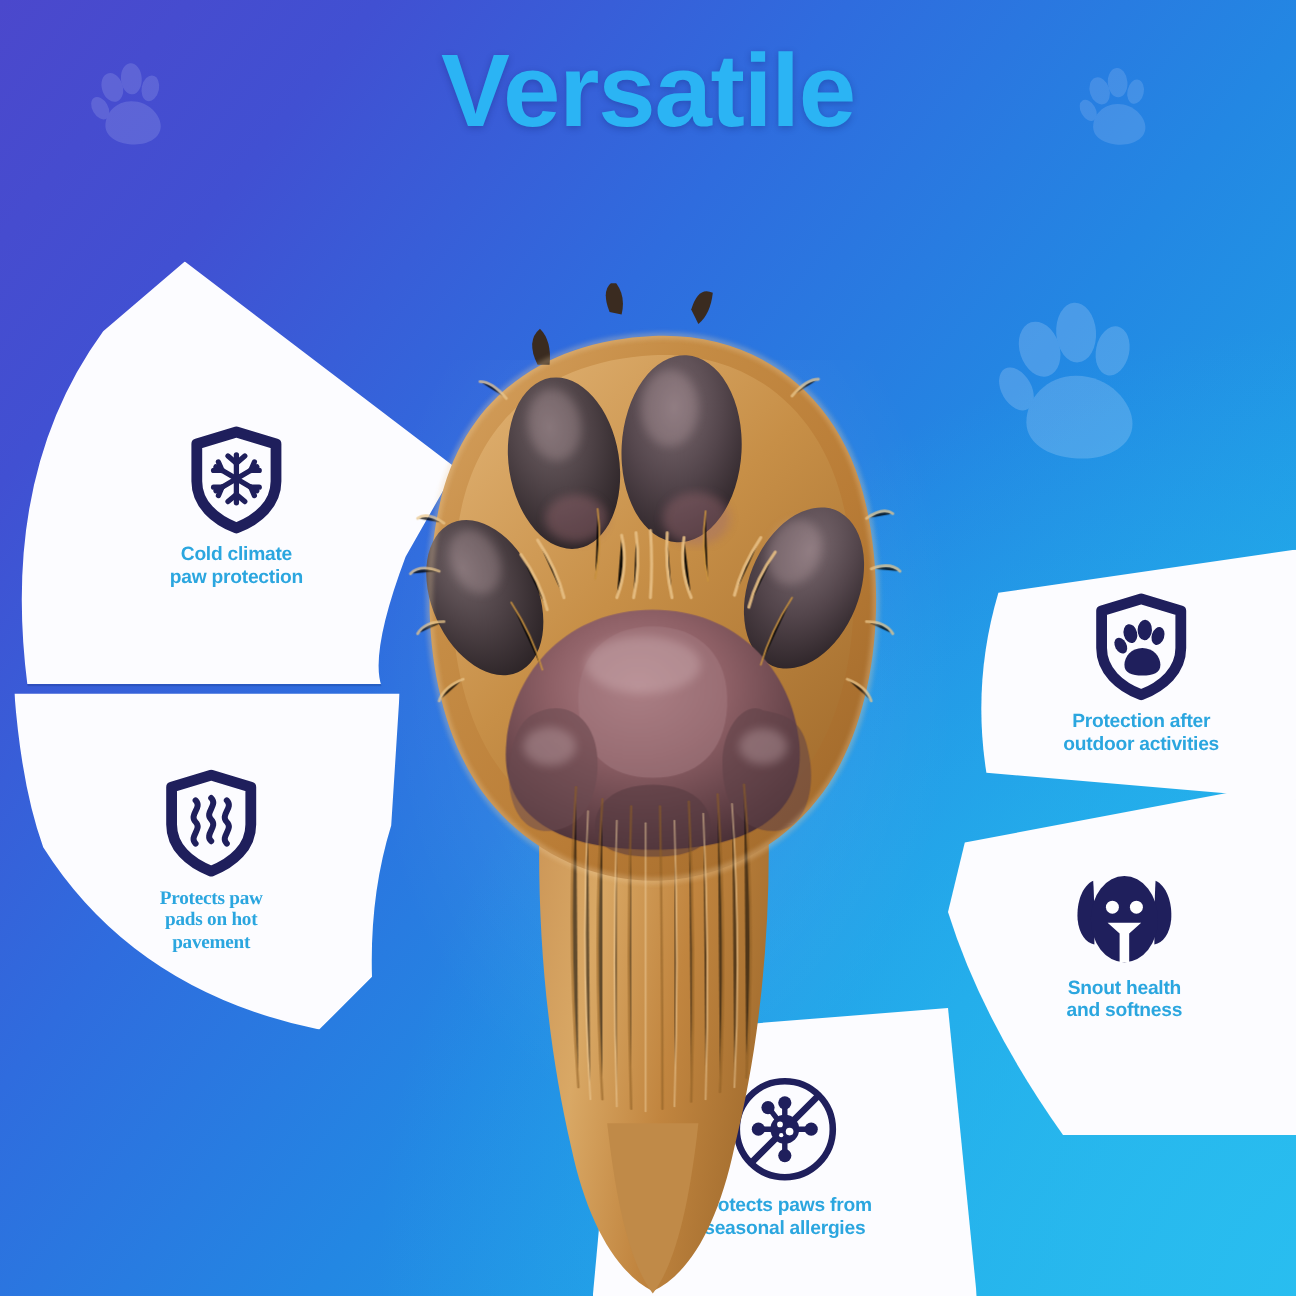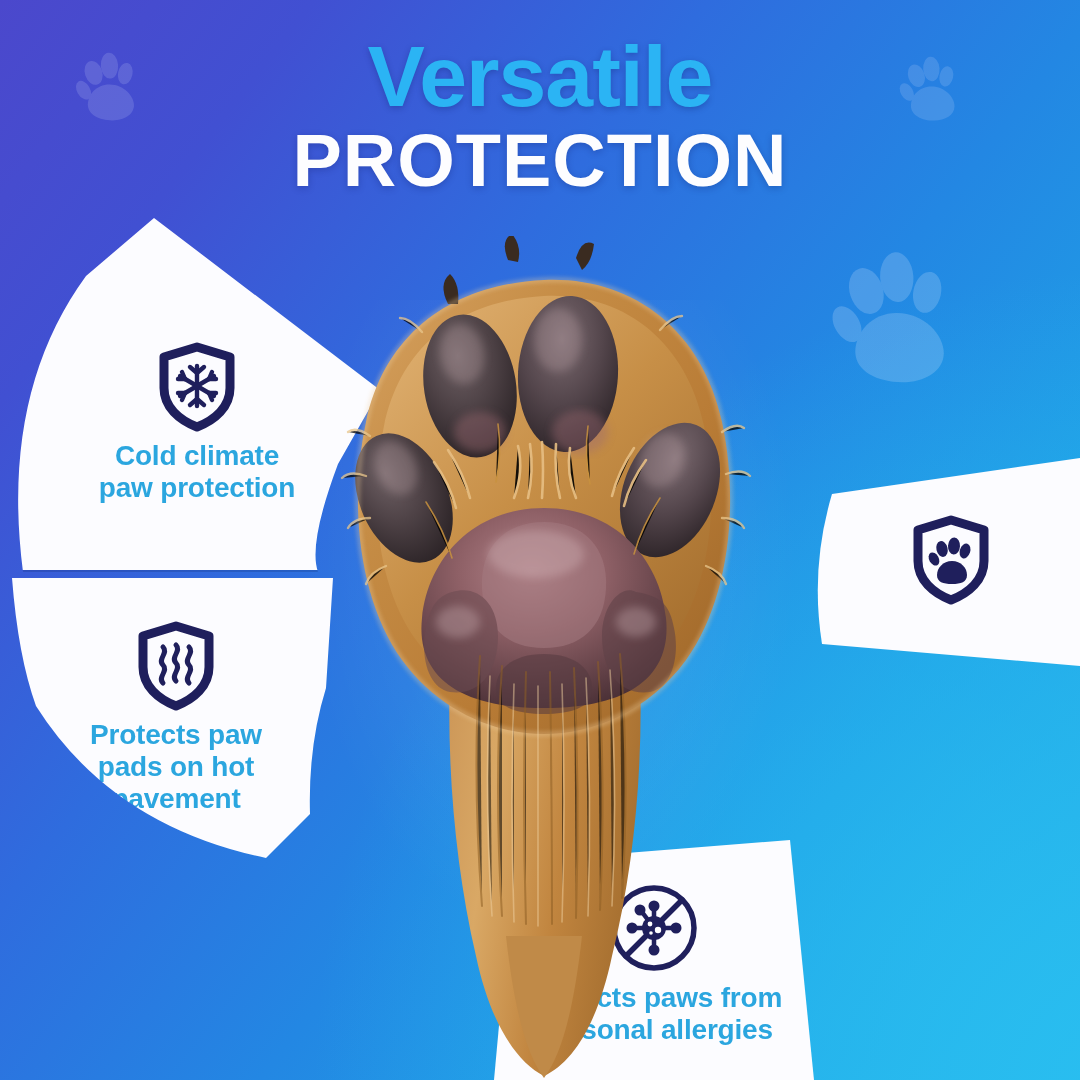--- a/index.html
+++ b/index.html
@@ -41,31 +41,31 @@
     background:#FCFCFF;
     filter:drop-shadow(3px 4px 7px rgba(8,30,90,.30));
   }
   .card-inner{
     position:absolute;inset:0;
     display:flex;flex-direction:column;align-items:center;justify-content:center;
     gap:4px;
   }
   .ico{display:block;}
   .lbl{
-    color:#2BA6DF;font-weight:700;font-size:28px;line-height:1.14;
+    color:#2BA6DF;font-weight:700;font-size:16px;line-height:1.14;
     text-align:center;letter-spacing:-.2px;white-space:pre-line;
   }
 
   
   #c1{left:8px;  top:214px; width:378px; height:356px;
       clip-path:path("M146,4 L372,176 L330,250 Q300,330 310,358 L15,358 Q-8,180 78,62 Z");}
   #c1 .card-inner{padding-top:62px;}
 
   #c2{left:8px;  top:576px; width:330px; height:284px;
-      clip-path:path("M4,2 L325,2 L318,112 Q300,170 302,238 L258,282 Q104,250 28,130 Q10,80 4,2 Z");}
+      clip-path:path("M4,2 L325,2 L318,112 Q300,170 302,238 L258,282 Q104,250 28,130 Q10,80 4,2 Z");font-family:Liberation Serif, serif;}
   #c2 .card-inner{padding-left:6px;}
 
   #c3{left:236px;top:812px; width:300px; height:268px;
       clip-path:path("M72,20 L300,0 L300,268 L118,268 Q38,180 10,86 Z");}
   #c3 .card-inner{padding-top:10px;padding-left:16px;}
 
   #c4{left:494px;top:824px; width:320px; height:256px;
       clip-path:path("M20,38 L296,16 L320,256 L0,256 Z");}
   #c4 .card-inner{padding-top:24px;}
 
@@ -124,21 +124,20 @@
         <ellipse cx="52" cy="24" rx="12" ry="18" transform="rotate(-4 52 24)"></ellipse>
         <ellipse cx="74" cy="35" rx="10" ry="15" transform="rotate(12 74 35)"></ellipse>
         <ellipse cx="16" cy="58" rx="9" ry="14" transform="rotate(-30 16 58)"></ellipse>
         <path d="M52 50c20 0 34 16 34 29s-14 21-30 21c-18 0-34-8-34-22S34 50 52 50z"></path>
       </g>
     </svg>
   </div>
 
   <div class="title-wrap">
     <div class="t1">Versatile</div>
-    <div class="t2">PROTECTION</div>
   </div>
 
   <div id="pawglow"></div>
 
   <div id="deck">
 
     <div class="card" id="c1">
       <div class="card-inner">
         <span class="ico">
           <svg width="84" height="90" viewBox="0 0 84 90">
@@ -212,35 +211,53 @@
               <circle cx="50" cy="48" r="3.2"></circle>
               <circle cx="43" cy="51" r="1.8"></circle>
             </g>
           </svg>
         </span>
         <span class="lbl">Protects paws from
 seasonal allergies</span>
       </div>
     </div>
 
+    <div class="card" id="c5">
+      <div class="card-inner">
+        <span class="ico">
+          <svg width="96" height="82" viewBox="0 0 96 82">
+            <path d="M22 10c-9 4-14 18-13 32 1 12 7 20 14 21 0-14 0-39 -1-53Z" fill="#1F1F5C"></path>
+            <path d="M74 10c9 4 14 18 13 32-1 12-7 20-14 21 0-14 0-39 1-53Z" fill="#1F1F5C"></path>
+            <ellipse cx="48" cy="42" rx="28" ry="36" fill="#1F1F5C"></ellipse>
+            <circle cx="38" cy="32" r="5.4" fill="#FFFFFF"></circle>
+            <circle cx="58" cy="32" r="5.4" fill="#FFFFFF"></circle>
+            <path d="M34 45h28l-10 9v24h-8V54Z" fill="#FFFFFF"></path>
+          </svg>
+        </span>
+        <span class="lbl">Snout health
+and softness</span>
+      </div>
+    </div>
 
     <div class="card" id="c6">
       <div class="card-inner">
         <span class="ico">
           <svg width="84" height="90" viewBox="0 0 84 90">
             <path d="M42 5 L75 15 V46c0 19-15 32-33 39C24 78 9 65 9 46V15Z" fill="none" stroke="#1F1F5C" stroke-width="9" stroke-linejoin="round"></path>
             <g fill="#1F1F5C">
               <ellipse cx="33" cy="34" rx="5.6" ry="8" transform="rotate(-14 33 34)"></ellipse>
               <ellipse cx="45" cy="31" rx="6" ry="8.6" transform="rotate(3 45 31)"></ellipse>
               <ellipse cx="56" cy="36" rx="5.2" ry="7.6" transform="rotate(18 56 36)"></ellipse>
               <ellipse cx="25" cy="44" rx="4.8" ry="7" transform="rotate(-28 25 44)"></ellipse>
               <path d="M43 46c9 0 15 7 15 14s-6 9-15 9-15-2-15-9 6-14 15-14z"></path>
             </g>
           </svg>
         </span>
+        <span class="lbl">Protection after
+outdoor activities</span>
       </div>
     </div>
   </div>
 
   <div id="paw">
     <svg width="440" height="844" viewBox="0 0 440 844">
       <defs>
         <linearGradient id="fur" x1="0" y1="0" x2="1" y2="1">
           <stop offset="0%" stop-color="#D8A463"></stop>
           <stop offset="30%" stop-color="#C58C45"></stop>

